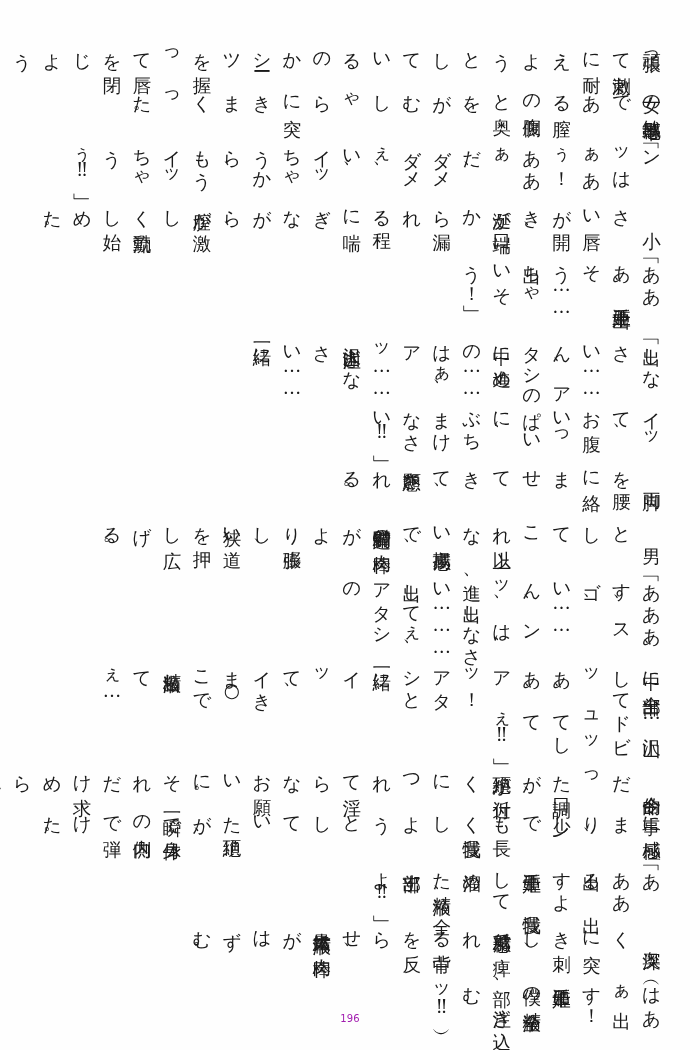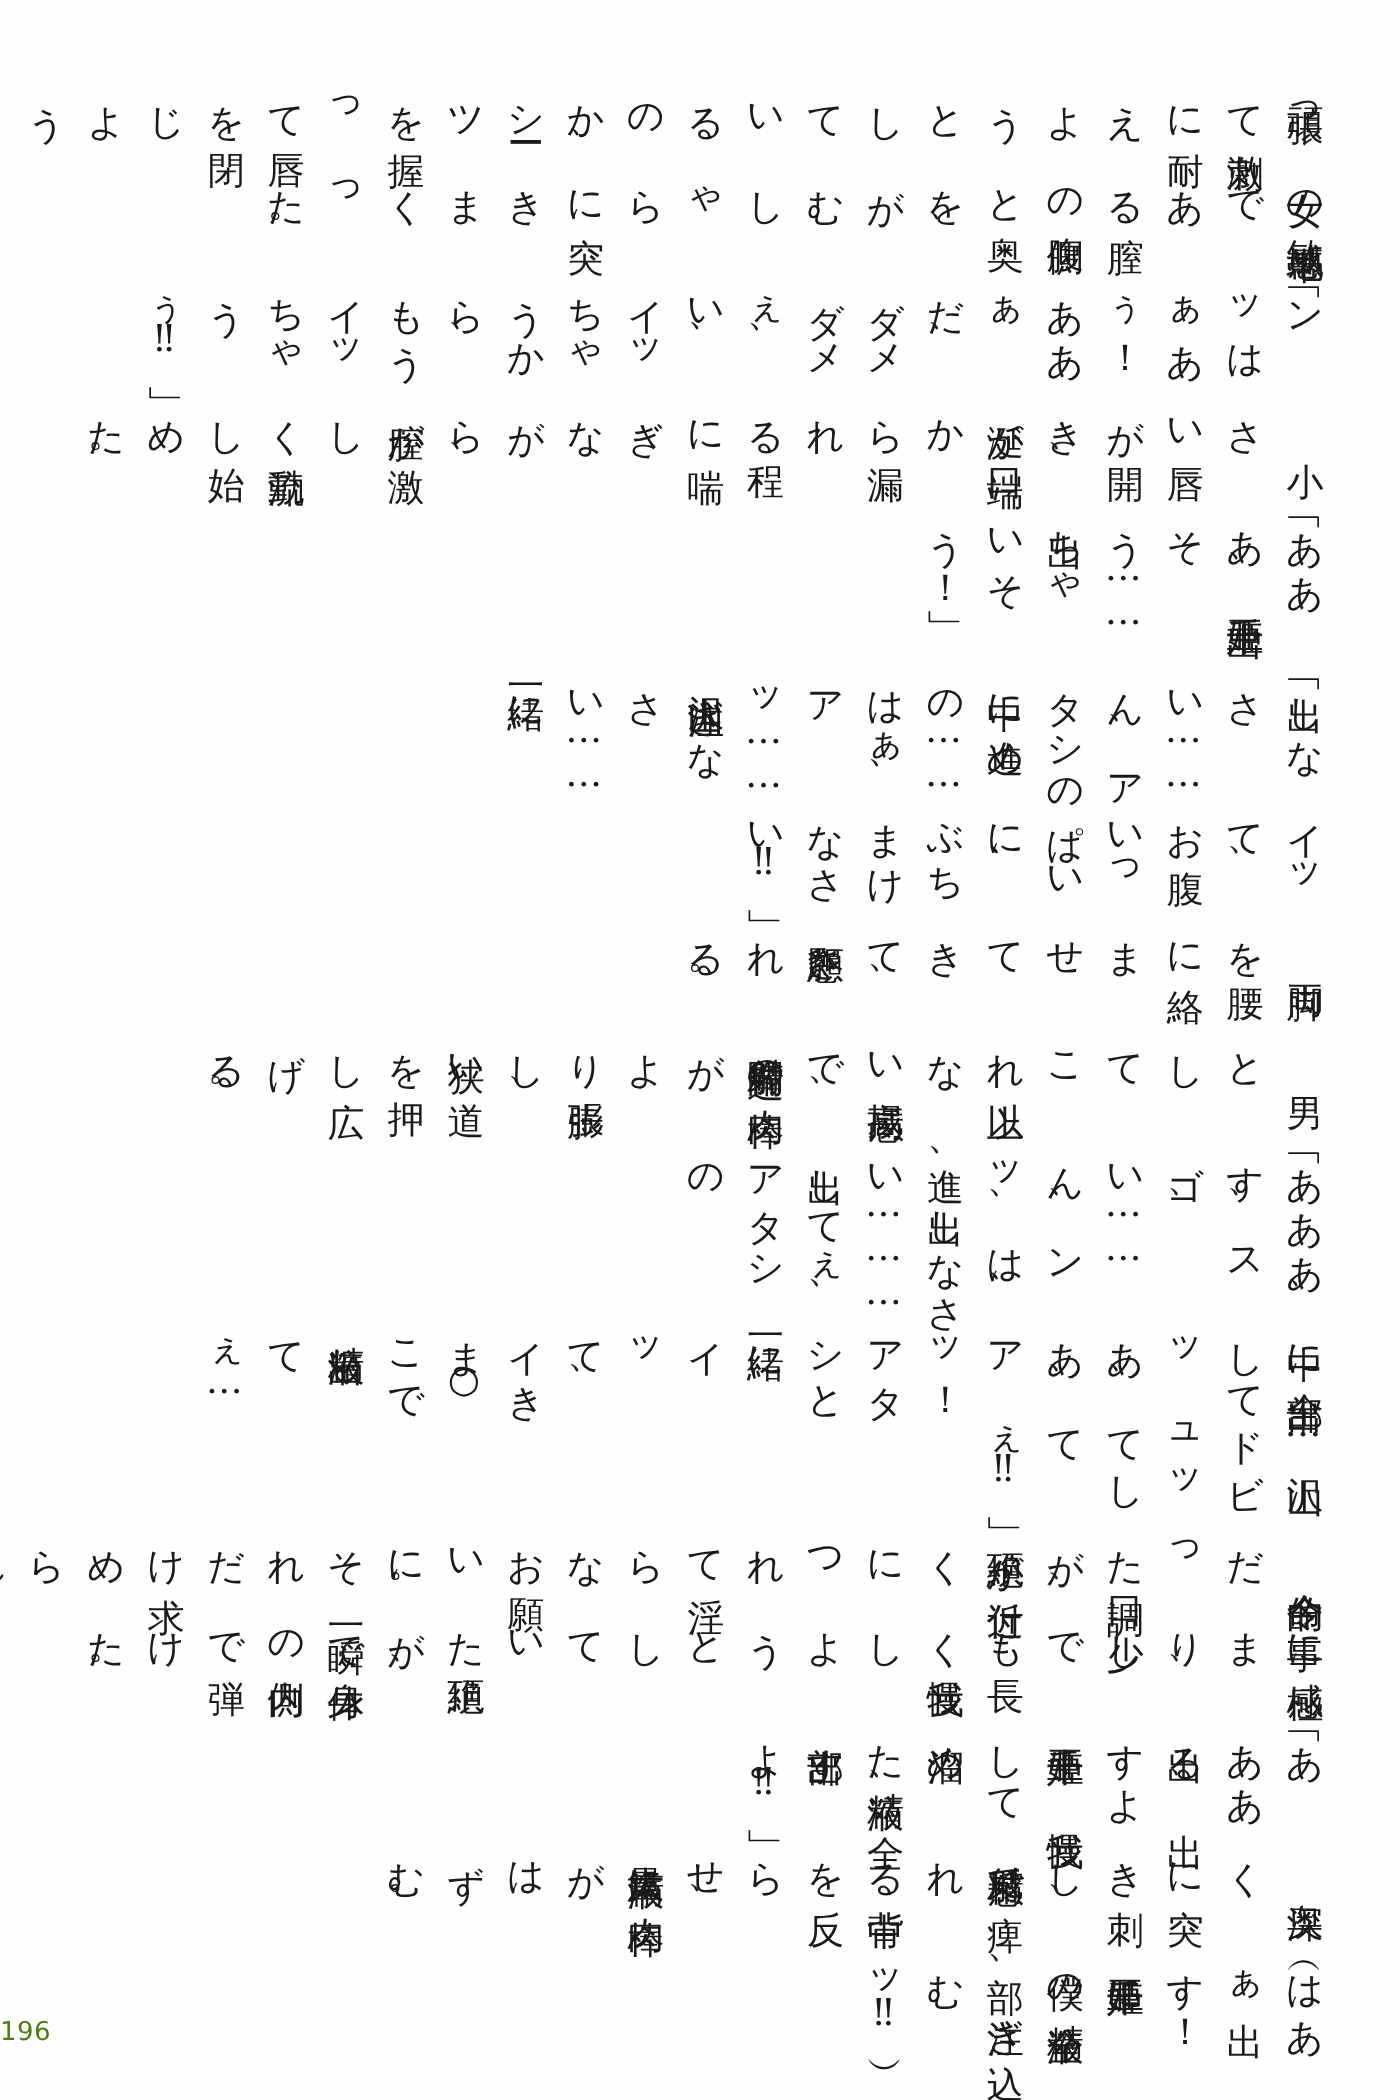--- a/index.html
+++ b/index.html
@@ -62,24 +62,24 @@
   }
 
   
   .col.indent-s { padding-top: 14px; }
 
   .page-number {
     position: absolute;
     bottom: 26px;
     left: 0;
     width: 100%;
-    text-align: left;
-    font-size: 13px;
+    text-align: center;
+    font-size: 10px;
     font-family: "DejaVu Sans", sans-serif;
-    color: #4d7c0f;
+    color: #a21caf;
     letter-spacing: 0.02em;
   }
 </style>
 </head>
 <body>
 
 <div class="page">
 
   <div class="text-body">
     <div class="col">頑張って刺激に耐えようとしているのか、シーツを握って唇を閉じようとする。だが彼</div>

